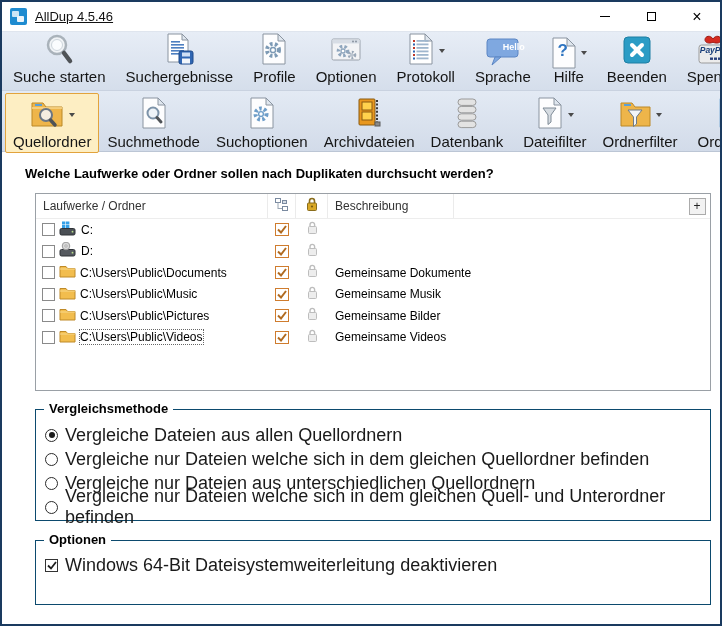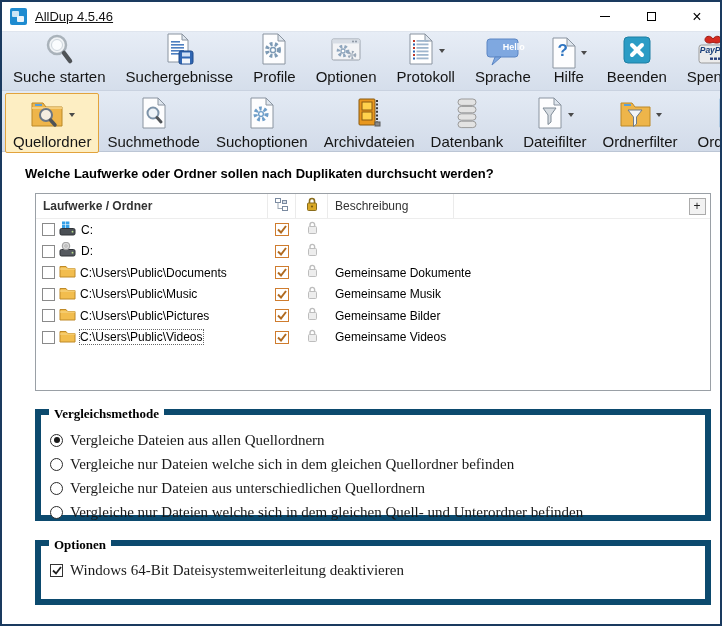--- a/index.html
+++ b/index.html
@@ -38,45 +38,45 @@
   .help-wrap { position:relative; width:26px; height:32px; }
   .help-q { position:absolute; top:4px; left:0; width:24px; text-align:center; font-size:17px; font-weight:bold; color:#2f74c0; }
 
   
   .content { background:#fff; padding:12px 10px 0 10px; height:472px;margin-left:11px; }
   .heading { font-size:13px; font-weight:bold; margin:2px 0 12px 2px; color:#000; }
 
   .srctable { margin-left:12px; width:676px; height:198px; border:1px solid #9aa0a6; background:#fff; }
   .thead { height:25px; display:flex; align-items:center; font-size:12px; color:#333; border-bottom:1px solid #ededed; }
   .th { height:100%; display:flex; align-items:center; padding-left:7px; border-right:1px solid #ebebeb; }
-  .th.c-name { width:232px;font-weight:bold; }
+  .th.c-name { width:232px; }
   .th.c-rec { width:28px; justify-content:center; padding-left:0; }
   .th.c-lock { width:32px; justify-content:center; padding-left:0; }
   .th.c-desc { width:126px; }
   .th.c-extra { flex:1; border-right:none; }
   .th.c-plus { width:26px; border-right:none; justify-content:center; padding-left:0; }
   .plus-btn { width:17px; height:17px; border:1px solid #ababab; background:#f2f2f2; font-size:12px; line-height:14px; text-align:center; color:#222; }
 
   .trow { height:21.5px; display:flex; align-items:center; font-size:12px; color:#000; }
   .td { display:flex; align-items:center; height:100%; }
   .td.c-name { width:232px; padding-left:6px; gap:4px; }
   .td.c-rec { width:28px; justify-content:center; }
   .td.c-lock { width:32px; justify-content:center; }
   .td.c-desc { width:300px; padding-left:7px; }
   .row-cb { width:13px; height:13px; border:1px solid #8a8a8a; background:#fff; flex:0 0 auto; }
   .path-text { white-space:nowrap; }
   .path-text.focused { outline:1px dotted #666; outline-offset:0px; }
   .ochk { width:14px; height:13px; border:1px solid #cf7c2e; background:#fff; display:flex; align-items:center; justify-content:center; }
 
   
-  .groupbox { position:relative; margin-left:12px; width:676px; border:6px solid #0c4a6e; background:#fff;font-family:Liberation Serif, serif; }
+  .groupbox { position:relative; margin-left:12px; width:676px; border:1px solid #0c4a6e; background:#fff; }
   .gb-title { position:absolute; top:-9px; left:8px; background:#fff; padding:0 5px; font-size:13px; font-weight:bold; color:#000; }
   .gb1 { margin-top:18px; height:112px; padding:13px 0 0 9px; }
   .gb2 { margin-top:19px; height:65px; padding:11px 0 0 9px; }
-  .choice-row { display:flex; align-items:center; gap:7px; height:24px; font-size:15px; }
+  .choice-row { display:flex; align-items:center; gap:7px; height:24px; font-size:18px; }
   .gb2 .choice-row { height:26px; }
   .radio { width:13px; height:13px; border:1px solid #2b2b2b; border-radius:50%; background:#fff; display:flex; align-items:center; justify-content:center; flex:0 0 auto; }
   .radio .dot { width:6px; height:6px; border-radius:50%; background:#1a1a1a; display:none; }
   .radio.sel .dot { display:block; }
   .xcb { width:13px; height:13px; border:1px solid #333; background:#fff; display:flex; align-items:center; justify-content:center; flex:0 0 auto; }
 </style>
 </head>
 <body>
 
 <div class="window">

